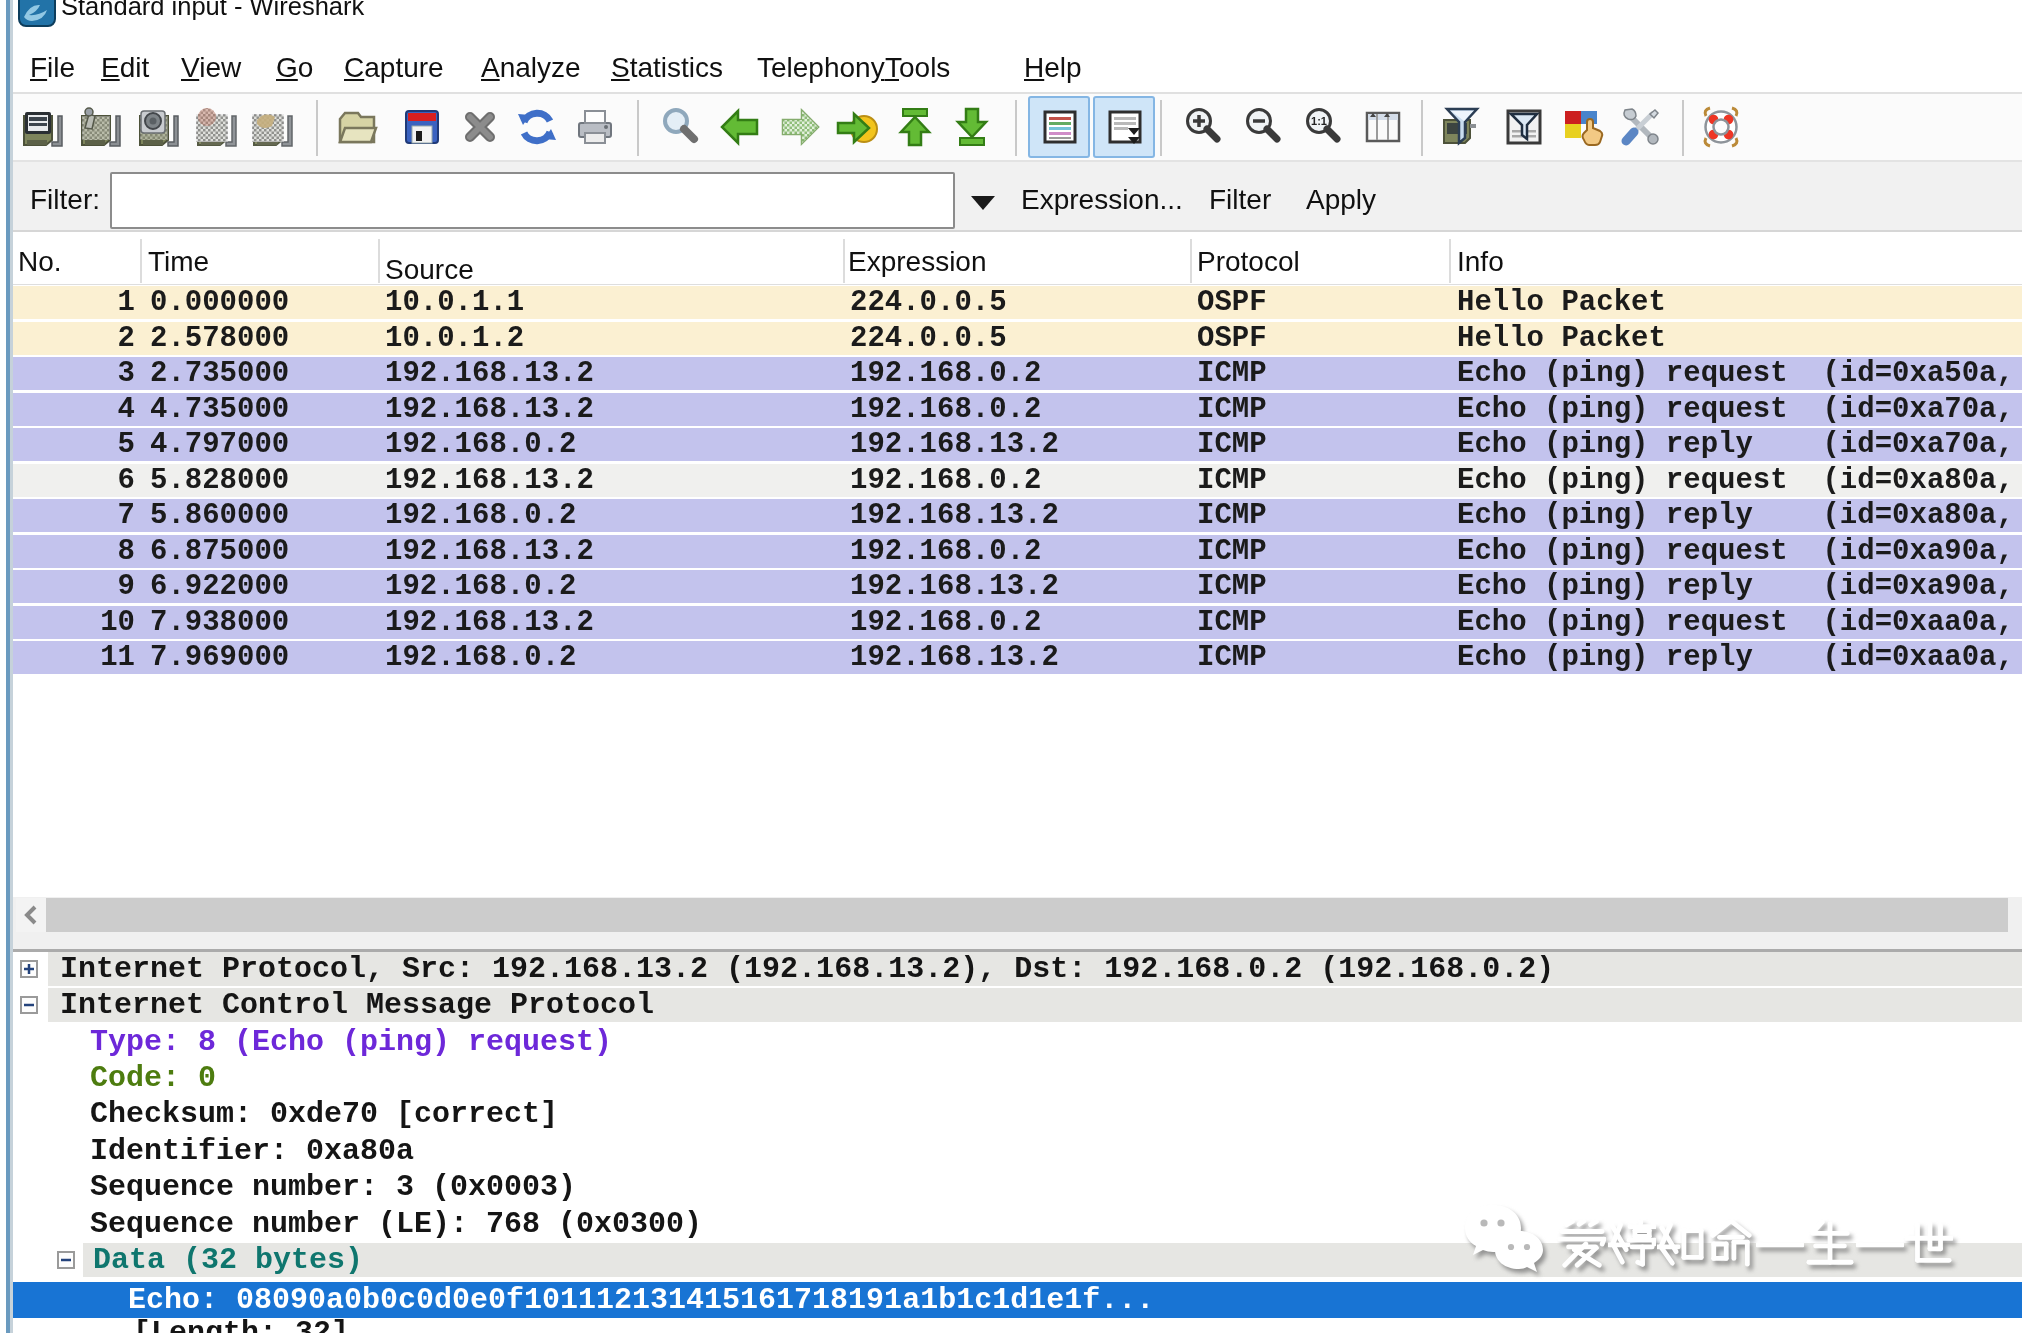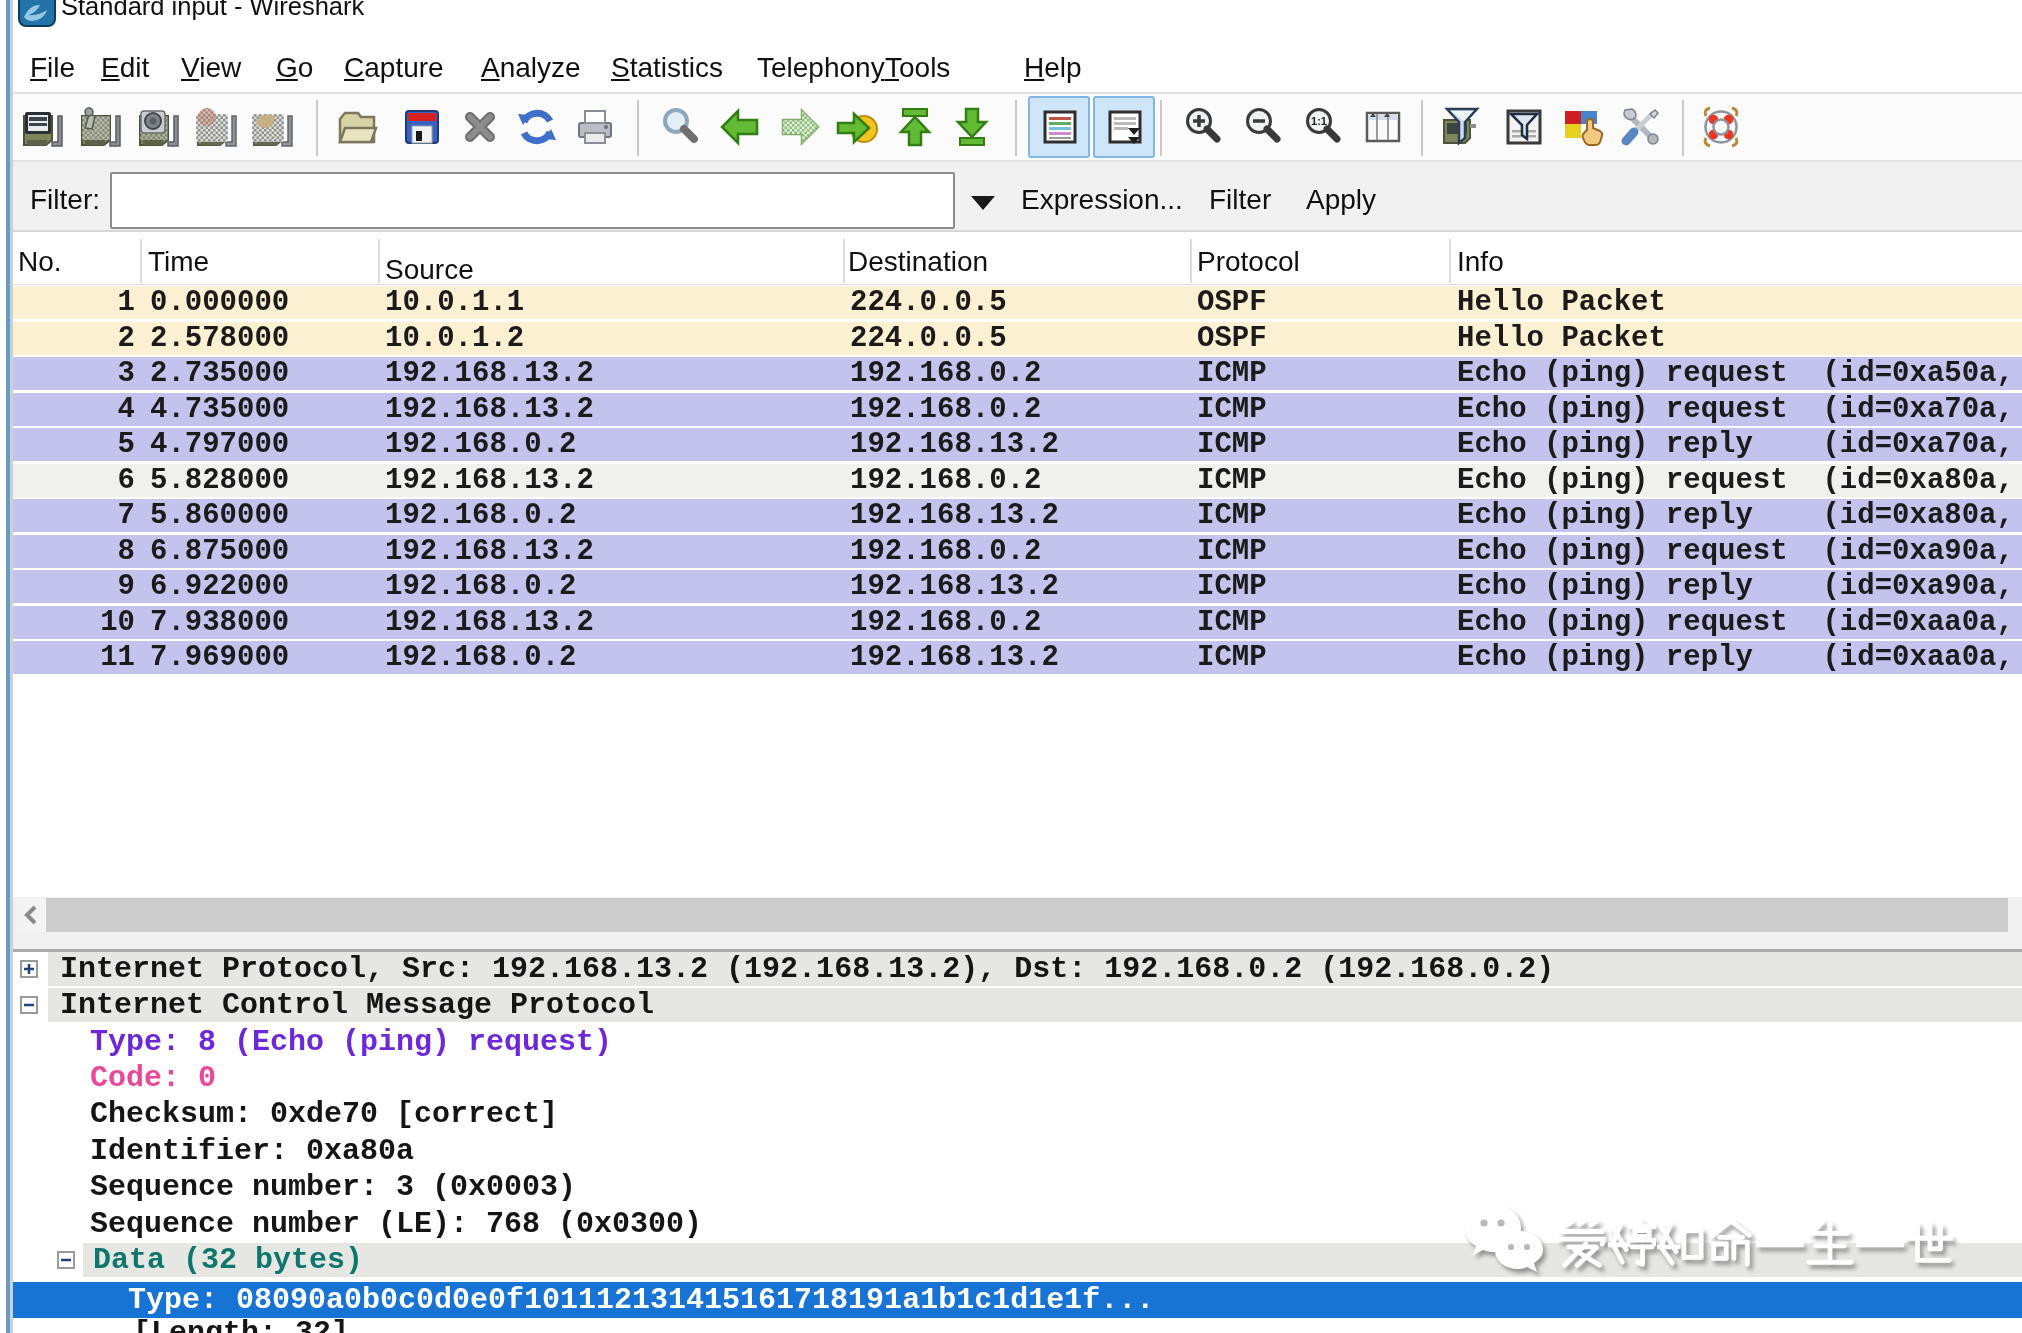--- a/index.html
+++ b/index.html
@@ -234,21 +234,21 @@
 <div class="a" style="left:110px;top:172px;width:845px;height:57px;background:#fff;border:2px solid #8c8c8c;border-radius:2px"></div>
 <div class="a" style="left:971px;top:196px;width:0;height:0;border-left:12px solid transparent;border-right:12px solid transparent;border-top:14px solid #1a1a1a"></div>
 <div class="a ui" style="left:1021px;top:184px">Expression...</div>
 <div class="a ui" style="left:1209px;top:184px">Filter</div>
 <div class="a ui" style="left:1306px;top:184px">Apply</div>
 <div class="a" style="left:13px;top:230px;width:2009px;height:2px;background:#d6d6d6"></div>
 <div class="a" style="left:13px;top:232px;width:2009px;height:53px;background:#fff;border-bottom:1px solid #dedede"></div>
 <div class="a ui" style="left:18px;top:246px">No.</div>
 <div class="a ui" style="left:148px;top:246px">Time</div>
 <div class="a ui" style="left:385px;top:254px">Source</div>
-<div class="a ui" style="left:848px;top:246px">Destination</div>
+<div class="a ui" style="left:848px;top:246px">Expression</div>
 <div class="a ui" style="left:1197px;top:246px">Protocol</div>
 <div class="a ui" style="left:1457px;top:246px">Info</div>
 <div class="hdrline" style="left:140px"></div>
 <div class="hdrline" style="left:378px"></div>
 <div class="hdrline" style="left:843px"></div>
 <div class="hdrline" style="left:1190px"></div>
 <div class="hdrline" style="left:1449px"></div>
 <div class="row mono" style="top:286.0px;height:33.0px;line-height:33.0px;background:#fbf0d2"><span class="cell" style="left:0;width:122px;text-align:right">1</span><span class="cell" style="left:137px">0.000000</span><span class="cell" style="left:372px">10.0.1.1</span><span class="cell" style="left:837px">224.0.0.5</span><span class="cell" style="left:1184px">OSPF</span><span class="cell" style="left:1444px">Hello Packet</span></div>
 <div class="row mono" style="top:321.5px;height:33.0px;line-height:33.0px;background:#fbf0d2"><span class="cell" style="left:0;width:122px;text-align:right">2</span><span class="cell" style="left:137px">2.578000</span><span class="cell" style="left:372px">10.0.1.2</span><span class="cell" style="left:837px">224.0.0.5</span><span class="cell" style="left:1184px">OSPF</span><span class="cell" style="left:1444px">Hello Packet</span></div>
 <div class="row mono" style="top:357.1px;height:33.0px;line-height:33.0px;background:#c3c3ed"><span class="cell" style="left:0;width:122px;text-align:right">3</span><span class="cell" style="left:137px">2.735000</span><span class="cell" style="left:372px">192.168.13.2</span><span class="cell" style="left:837px">192.168.0.2</span><span class="cell" style="left:1184px">ICMP</span><span class="cell" style="left:1444px">Echo (ping) request  (id=0xa50a,</span></div>
@@ -273,33 +273,33 @@
     <rect x="1" y="1" width="16" height="16" fill="#fdfdfd" stroke="#9a9a9a" stroke-width="2"></rect>
     <path d="M4 9 h10 M9 4 v10" stroke="#24437c" stroke-width="2.5"></path>
   </svg>
 <div class="a" style="left:48px;top:988.4px;width:1974px;height:34.0px;background:#e6e6e3"></div>
 <div class="a mono" style="left:60px;top:988.4px;height:34.0px;line-height:34.0px;font-size:30px;color:#151515">Internet Control Message Protocol</div>
 <svg class="a" style="left:20px;top:996.4px" width="18" height="18" viewBox="0 0 18 18">
     <rect x="1" y="1" width="16" height="16" fill="#fdfdfd" stroke="#9a9a9a" stroke-width="2"></rect>
     <path d="M4 9 h10" stroke="#24437c" stroke-width="2.5"></path>
   </svg>
 <div class="a mono" style="left:90px;top:1024.7px;height:34.0px;line-height:34.0px;font-size:30px;color:#6d28d9">Type: 8 (Echo (ping) request)</div>
-<div class="a mono" style="left:90px;top:1061.0px;height:34.0px;line-height:34.0px;font-size:30px;color:#ec4899">Code: 0</div>
+<div class="a mono" style="left:90px;top:1061.0px;height:34.0px;line-height:34.0px;font-size:30px;color:#4d7c0f">Code: 0</div>
 <div class="a mono" style="left:90px;top:1097.4px;height:34.0px;line-height:34.0px;font-size:30px;color:#151515">Checksum: 0xde70 [correct]</div>
 <div class="a mono" style="left:90px;top:1133.8px;height:34.0px;line-height:34.0px;font-size:30px;color:#151515">Identifier: 0xa80a</div>
 <div class="a mono" style="left:90px;top:1170.1px;height:34.0px;line-height:34.0px;font-size:30px;color:#151515">Sequence number: 3 (0x0003)</div>
 <div class="a mono" style="left:90px;top:1206.5px;height:34.0px;line-height:34.0px;font-size:30px;color:#151515">Sequence number (LE): 768 (0x0300)</div>
 <div class="a" style="left:83px;top:1242.8px;width:1939px;height:34.0px;background:#e6e6e3"></div>
 <div class="a mono" style="left:93px;top:1242.8px;height:34.0px;line-height:34.0px;font-size:30px;color:#0f766e">Data (32 bytes)</div>
 <svg class="a" style="left:57px;top:1250.8px" width="18" height="18" viewBox="0 0 18 18">
     <rect x="1" y="1" width="16" height="16" fill="#fdfdfd" stroke="#9a9a9a" stroke-width="2"></rect>
     <path d="M4 9 h10" stroke="#24437c" stroke-width="2.5"></path>
   </svg>
 <div class="a" style="left:13px;top:1282.2px;width:2009px;height:36px;background:#1874d4"></div>
-<div class="a mono" style="left:128px;top:1282.2px;height:36px;line-height:36px;font-size:30px;color:#fff">Type: 08090a0b0c0d0e0f101112131415161718191a1b1c1d1e1f...</div>
+<div class="a mono" style="left:128px;top:1282.2px;height:36px;line-height:36px;font-size:30px;color:#fff">Echo: 08090a0b0c0d0e0f101112131415161718191a1b1c1d1e1f...</div>
 <div class="a mono" style="left:133px;top:1315.5px;height:34.0px;line-height:34.0px;font-size:30px;color:#151515">[Length: 32]</div>
 <div class="a" style="left:1455px;top:1195px;width:520px;height:110px;filter:drop-shadow(3px 4px 2px rgba(120,120,120,0.75))">
 <svg class="a" style="left:8px;top:8px" width="95" height="92" viewBox="0 0 95 92">
 <g fill="#fff">
 <path d="M30 2 C13 2 2 12 2 25 C2 33 6 39 13 43 L10 52 L20 47 C23 48 27 49 30 49 C47 49 58 39 58 25 C58 12 47 2 30 2 Z"></path>
 <path d="M56 28 C42 28 32 36 32 47 C32 58 42 66 56 66 C59 66 62 65 64 64 L74 69 L71 60 C77 56 80 52 80 47 C80 36 70 28 56 28 Z"></path>
 </g>
 <circle cx="21" cy="20" r="3.6" fill="#b9b9b9"></circle>
       <circle cx="38" cy="20" r="3.6" fill="#b9b9b9"></circle>
 <circle cx="48" cy="44" r="3.1" fill="#b9b9b9"></circle>

